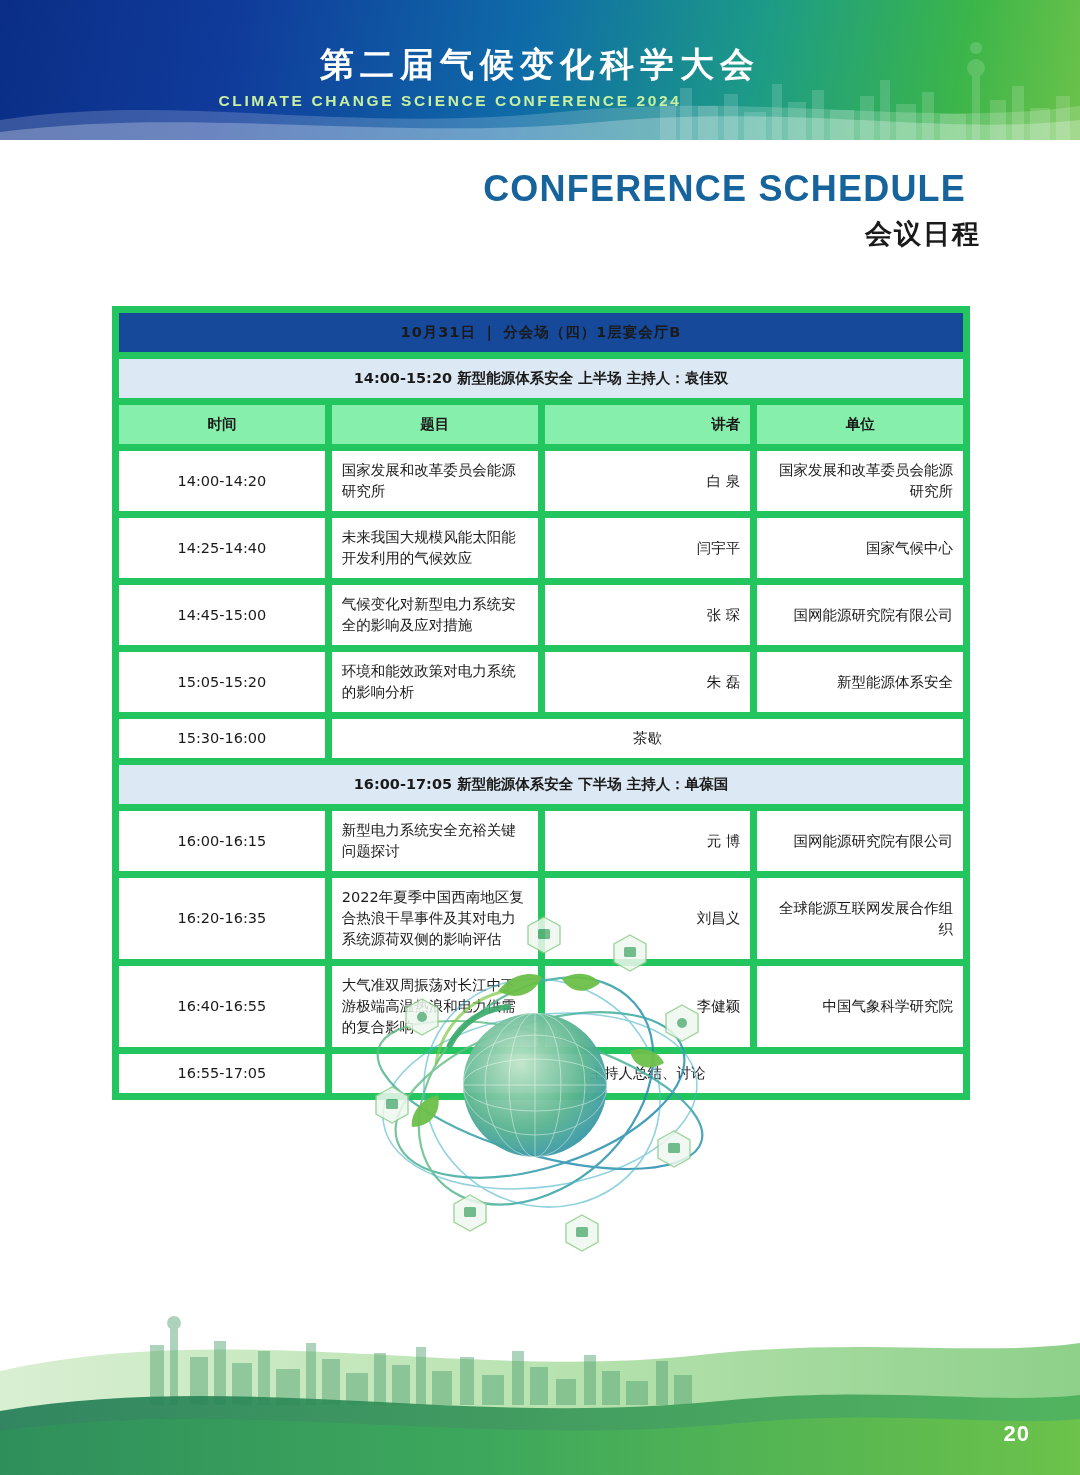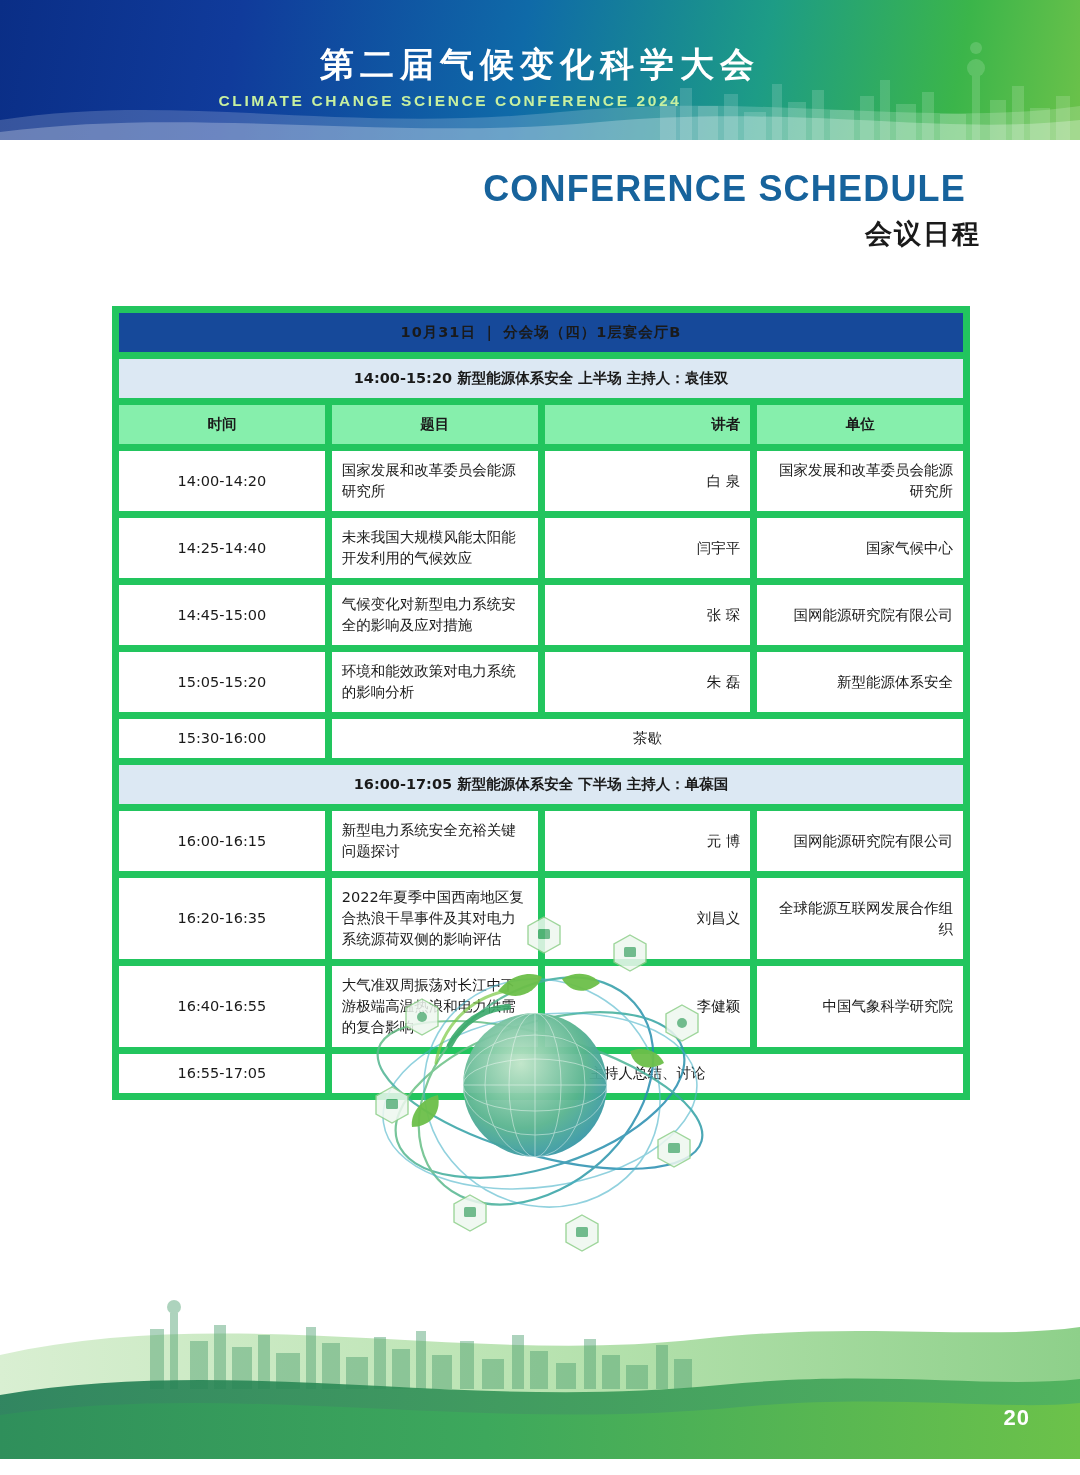--- a/index.html
+++ b/index.html
@@ -135,21 +135,21 @@
     position: absolute;
     left: 330px;
     top: 895px;
     width: 420px;
     height: 390px;
   }
 
   
   .footer {
     position: absolute;
-    left: 0; bottom: 16px;
+    left: 0; bottom: 0;
     width: 1080px;
     height: 190px;
     overflow: hidden;
   }
   .page-num {
     position: absolute;
     right: 50px;
     bottom: 28px;
     font-size: 22px;
     font-weight: bold;

